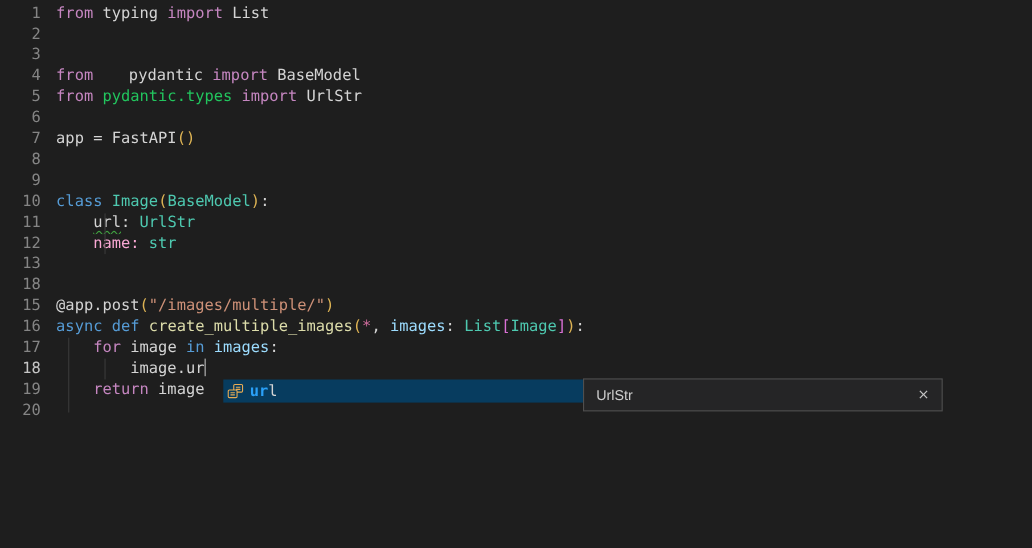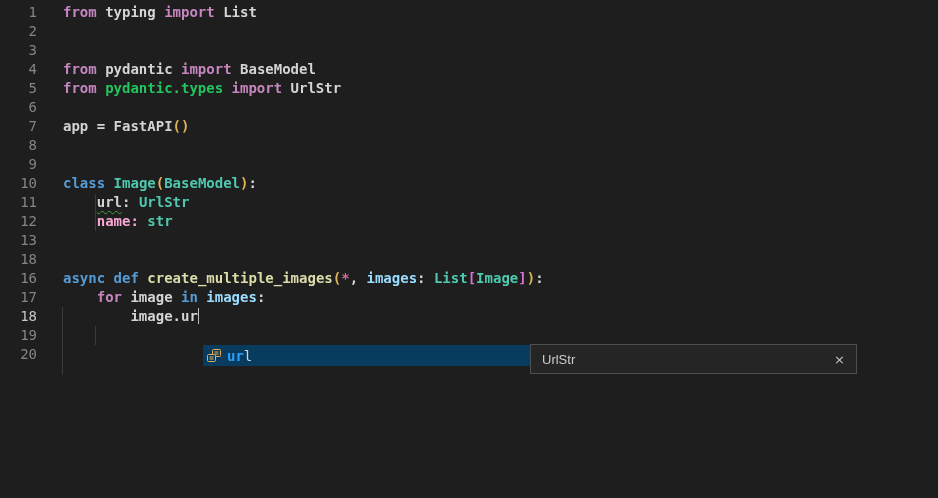--- a/index.html
+++ b/index.html
@@ -5,21 +5,21 @@
   html,body{margin:0;padding:0;}
   body{
     width:938px;height:498px;overflow:hidden;position:relative;
     background:var(--bg,#1e1e1e);
     font-family:"DejaVu Sans Mono",monospace;
   }
   .editor{position:absolute;inset:0;padding-top:3px;}
   .line{display:flex;height:19px;line-height:19px;font-size:14px;white-space:pre;}
   .num{width:37px;text-align:right;color:#858585;flex:none;user-select:none;}
   .num.active{color:#c6c6c6;}
-  .code{margin-left:26px;font-weight:bold;}
+  .code{margin-left:14px;}
   .squiggle{
     text-decoration-line:underline;
     text-decoration-style:wavy;
     text-decoration-color:var(--squiggle,#3fa13f);
     text-decoration-thickness:1px;
     text-underline-offset:3px;
   }
   .cursor{
     display:inline-block;width:0;height:16px;
     border-left:1.5px solid #bdbdbd;vertical-align:-3px;
@@ -54,35 +54,36 @@
 </style>
 </head>
 <body>
 
 <div class="editor">
 
   <div id="lines">
       <div class="line"><div class="num">1</div><div class="code"><span style="color: rgb(197, 134, 192);">from</span><span style="color: rgb(212, 212, 212);"> typing </span><span style="color: rgb(197, 134, 192);">import</span><span style="color: rgb(212, 212, 212);"> List</span></div></div>
       <div class="line"><div class="num">2</div><div class="code"></div></div>
       <div class="line"><div class="num">3</div></div>
-      <div class="line"><div class="num">4</div><div class="code"><span style="color: rgb(197, 134, 192);">from</span><span style="color: rgb(212, 212, 212);"> pydantic </span><span style="color: rgb(197, 134, 192);">import</span><span style="color: rgb(212, 212, 212);"> BaseModel</span></div></div>
+      <div class="line"><div class="num">4</div><div class="code"><span style="color: rgb(197, 134, 192);">from</span><span style="color: rgb(212, 212, 212); padding-left: 24px;"> pydantic </span><span style="color: rgb(197, 134, 192);">import</span><span style="color: rgb(212, 212, 212);"> BaseModel</span></div></div>
       <div class="line"><div class="num">5</div><div class="code"><span style="color: rgb(197, 134, 192);">from</span><span style="color: #22c55e;"> pydantic.types </span><span style="color: rgb(197, 134, 192);">import</span><span style="color: rgb(212, 212, 212);"> UrlStr</span></div></div>
       <div class="line"><div class="num">6</div><div class="code"></div></div>
       <div class="line"><div class="num">7</div><div class="code"><span style="color: rgb(212, 212, 212);">app = FastAPI</span><span style="color: rgb(221, 179, 84);">()</span></div></div>
       <div class="line"><div class="num">8</div><div class="code"></div></div>
       <div class="line"><div class="num">9</div><div class="code"></div></div>
       <div class="line"><div class="num">10</div><div class="code"><span style="color: rgb(86, 156, 214);">class</span><span style="color: rgb(212, 212, 212);"> </span><span style="color: rgb(78, 201, 176);">Image</span><span style="color: rgb(221, 179, 84);">(</span><span style="color: rgb(78, 201, 176);">BaseModel</span><span style="color: rgb(221, 179, 84);">)</span><span style="color: rgb(212, 212, 212);">:</span></div></div>
       <div class="line"><div class="num">11</div><div class="code"><span style="color: rgb(212, 212, 212);">    </span><span class="squiggle" style="color: rgb(212, 212, 212);">url</span><span style="color: rgb(212, 212, 212);">: </span><span style="color: rgb(78, 201, 176);">UrlStr</span></div></div>
       <div class="line"><div class="num">12</div><div class="code"><span style="color: #f9a8d4;">    name: </span><span style="color: rgb(78, 201, 176);">str</span></div></div>
       <div class="line"><div class="num">13</div><div class="code"></div></div>
       <div class="line"><div class="num">18</div><div class="code"></div></div>
+      <div class="line"><div class="num">15</div><div class="code"><span style="color: rgb(212, 212, 212);">@app.post</span><span style="color: rgb(221, 179, 84);">(</span><span style="color: rgb(206, 145, 120);">"/images/multiple/"</span><span style="color: rgb(221, 179, 84);">)</span></div></div>
       <div class="line"><div class="num">16</div><div class="code"><span style="color: rgb(86, 156, 214);">async</span><span style="color: rgb(212, 212, 212);"> </span><span style="color: rgb(86, 156, 214);">def</span><span style="color: rgb(212, 212, 212);"> </span><span style="color: rgb(220, 220, 170);">create_multiple_images</span><span style="color: rgb(221, 179, 84);">(</span><span style="color: rgb(209, 109, 158);">*</span><span style="color: rgb(212, 212, 212);">, </span><span style="color: rgb(156, 220, 254);">images</span><span style="color: rgb(212, 212, 212);">: </span><span style="color: rgb(78, 201, 176);">List</span><span style="color: rgb(218, 112, 214);">[</span><span style="color: rgb(78, 201, 176);">Image</span><span style="color: rgb(218, 112, 214);">]</span><span style="color: rgb(221, 179, 84);">)</span><span style="color: rgb(212, 212, 212);">:</span></div></div>
       <div class="line"><div class="num">17</div><div class="code"><span style="color: rgb(212, 212, 212);">    </span><span style="color: rgb(197, 134, 192);">for</span><span style="color: rgb(212, 212, 212);"> image </span><span style="color: rgb(86, 156, 214);">in</span><span style="color: rgb(212, 212, 212);"> </span><span style="color: rgb(156, 220, 254);">images</span><span style="color: rgb(212, 212, 212);">:</span></div></div>
       <div class="line"><div class="num active">18</div><div class="code"><span style="color: rgb(212, 212, 212);">        image.ur</span><span class="cursor"></span></div></div>
-      <div class="line"><div class="num">19</div></div>
+      <div class="line"><div class="num">19</div><div class="code"><span style="color: rgb(212, 212, 212);">    </span><span style="color: rgb(197, 134, 192);">return</span><span style="color: rgb(212, 212, 212);"> image</span></div></div>
       <div class="line"><div class="num">20</div><div class="code"></div></div>
     </div>
 
   <div class="guide" id="guide-class-body"></div>
   <div class="guide" id="guide-func-scope"></div>
   <div class="guide" id="guide-for-body"></div>
 
   <div class="suggest-row">
     <svg class="field-icon" width="16" height="16" viewBox="0 0 16 16" aria-hidden="true">
       <rect x="6.5" y="1.5" width="8" height="7" rx="1" fill="none" stroke="currentColor"></rect>

